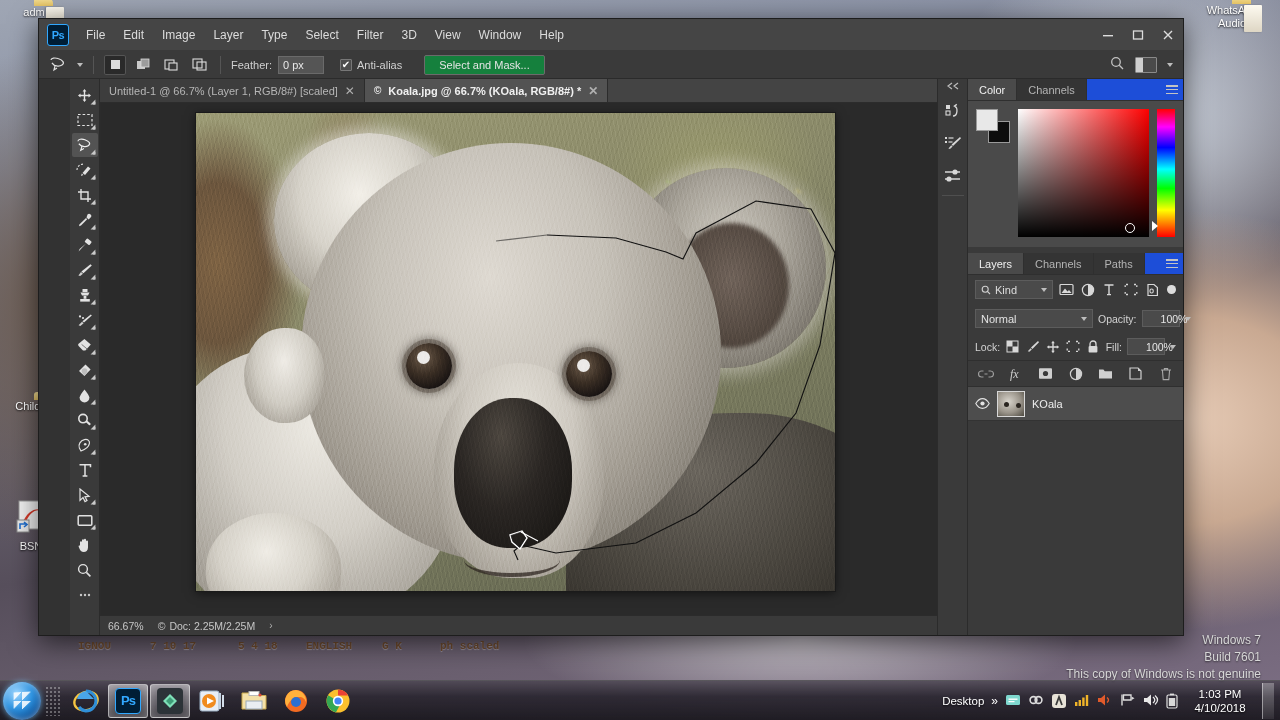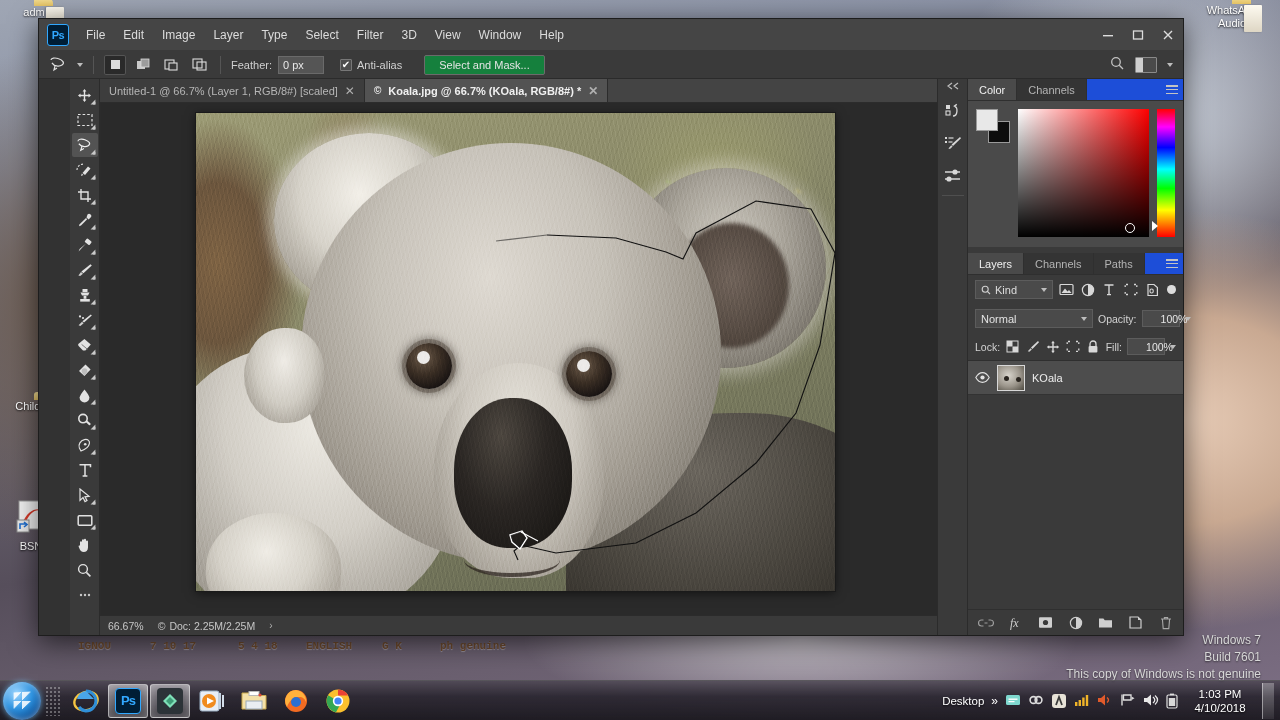--- a/index.html
+++ b/index.html
@@ -465,21 +465,21 @@
   <span class="lbl">WhatsApp
 Audio</span>
 </div>
 
 <div id="bg-text">
   <span style="width:72px">IGNOU</span>
   <span style="width:88px">7 10 17</span>
   <span style="width:68px">5 4 18</span>
   <span style="width:76px">ENGLISH</span>
   <span style="width:58px">G K</span>
-  <span>ph genuine</span>
+  <span>ph scaled</span>
 </div>
 
 <div id="watermark">
   <div>Windows 7</div>
   <div>Build 7601</div>
   <div>This copy of Windows is not genuine</div>
 </div>
 
 <div id="ps">
 
@@ -918,72 +918,72 @@
             <svg width="12" height="14">
                 <path d="M3 6 V4 A3 3 0 0 1 9 4 V6" fill="none" stroke="#d8d8d8" stroke-width="1.3"></path>
                 <rect x="1.6" y="6" width="8.8" height="6.6" rx="1" fill="#d8d8d8"></rect>
               </svg>
           </span>
           <span class="lbl-sm" style="margin-left:auto;">Fill:</span>
           <span class="num-field">100%</span>
           <span class="chev"></span>
         </div>
 
+        <div id="layerfooter">
+          <span class="lf-ico">
+            <svg width="16" height="10" viewBox="0 0 16 10">
+                <path d="M6.5 5 H9.5 M5.5 2 H3.5 A3 3 0 0 0 3.5 8 H5.5 M10.5 2 H12.5 A3 3 0 0 1 12.5 8 H10.5" fill="none" stroke="#9b9b9b" stroke-width="1.2"></path>
+              </svg>
+          </span>
+          <span class="lf-ico">
+            <svg width="14" height="14" viewBox="0 0 14 14">
+                <text x="1" y="11" font-family="Liberation Serif, serif" font-size="12" font-style="italic" fill="#cfcfcf">fx</text>
+              </svg>
+          </span>
+          <span class="lf-ico">
+            <svg width="15" height="13">
+                <rect x="1" y="1.2" width="13" height="10.6" rx="1" fill="#cfcfcf"></rect>
+                <circle cx="7.5" cy="6.5" r="2.6" fill="#3a3a3a"></circle>
+              </svg>
+          </span>
+          <span class="lf-ico">
+            <svg width="14" height="14">
+                <circle cx="7" cy="7" r="5.6" fill="none" stroke="#cfcfcf" stroke-width="1.2"></circle>
+                <path d="M7 1.4 A5.6 5.6 0 0 1 7 12.6 Z" fill="#cfcfcf"></path>
+              </svg>
+          </span>
+          <span class="lf-ico">
+            <svg width="15" height="12">
+                <path d="M1 10.6 V1.6 H5.4 L6.8 3.2 H14 V10.6 Z" fill="#cfcfcf"></path>
+              </svg>
+          </span>
+          <span class="lf-ico">
+            <svg width="13" height="13">
+                <path d="M1 1 H9 L12 4 V12 H1 Z" fill="none" stroke="#cfcfcf" stroke-width="1.2"></path>
+                <path d="M9 1 V4 H12" fill="#cfcfcf"></path>
+              </svg>
+          </span>
+          <span class="lf-ico">
+            <svg width="12" height="14">
+                <path d="M1 3 H11 M4.4 3 V1.6 H7.6 V3 M2.4 3 L3.2 12.6 H8.8 L9.6 3" fill="none" stroke="#a8a8a8" stroke-width="1.1"></path>
+              </svg>
+          </span>
+        </div>
+
         <div id="layerlist">
           <div class="layer-item">
             <span class="eye-btn">
               <svg width="15" height="11" viewBox="0 0 15 11">
                   <path d="M.8 5.5 C3 1.6 6 .6 7.5 .6 C9 .6 12 1.6 14.2 5.5 C12 9.4 9 10.4 7.5 10.4 C6 10.4 3 9.4 .8 5.5Z" fill="none" stroke="#e2e2e2" stroke-width="1.1"></path>
                   <circle cx="7.5" cy="5.5" r="2.1" fill="#e2e2e2"></circle>
                 </svg>
             </span>
             <span class="lthumb"></span>
             <span class="lname">KOala</span>
           </div>
-        </div>
-
-        <div id="layerfooter">
-          <span class="lf-ico">
-            <svg width="16" height="10" viewBox="0 0 16 10">
-                <path d="M6.5 5 H9.5 M5.5 2 H3.5 A3 3 0 0 0 3.5 8 H5.5 M10.5 2 H12.5 A3 3 0 0 1 12.5 8 H10.5" fill="none" stroke="#9b9b9b" stroke-width="1.2"></path>
-              </svg>
-          </span>
-          <span class="lf-ico">
-            <svg width="14" height="14" viewBox="0 0 14 14">
-                <text x="1" y="11" font-family="Liberation Serif, serif" font-size="12" font-style="italic" fill="#cfcfcf">fx</text>
-              </svg>
-          </span>
-          <span class="lf-ico">
-            <svg width="15" height="13">
-                <rect x="1" y="1.2" width="13" height="10.6" rx="1" fill="#cfcfcf"></rect>
-                <circle cx="7.5" cy="6.5" r="2.6" fill="#3a3a3a"></circle>
-              </svg>
-          </span>
-          <span class="lf-ico">
-            <svg width="14" height="14">
-                <circle cx="7" cy="7" r="5.6" fill="none" stroke="#cfcfcf" stroke-width="1.2"></circle>
-                <path d="M7 1.4 A5.6 5.6 0 0 1 7 12.6 Z" fill="#cfcfcf"></path>
-              </svg>
-          </span>
-          <span class="lf-ico">
-            <svg width="15" height="12">
-                <path d="M1 10.6 V1.6 H5.4 L6.8 3.2 H14 V10.6 Z" fill="#cfcfcf"></path>
-              </svg>
-          </span>
-          <span class="lf-ico">
-            <svg width="13" height="13">
-                <path d="M1 1 H9 L12 4 V12 H1 Z" fill="none" stroke="#cfcfcf" stroke-width="1.2"></path>
-                <path d="M9 1 V4 H12" fill="#cfcfcf"></path>
-              </svg>
-          </span>
-          <span class="lf-ico">
-            <svg width="12" height="14">
-                <path d="M1 3 H11 M4.4 3 V1.6 H7.6 V3 M2.4 3 L3.2 12.6 H8.8 L9.6 3" fill="none" stroke="#a8a8a8" stroke-width="1.1"></path>
-              </svg>
-          </span>
         </div>
       </div>
     </div>
   </div>
 </div>
 
 <div id="taskbar">
   <div id="start-orb"></div>
   <div class="tb-divider"></div>
 

